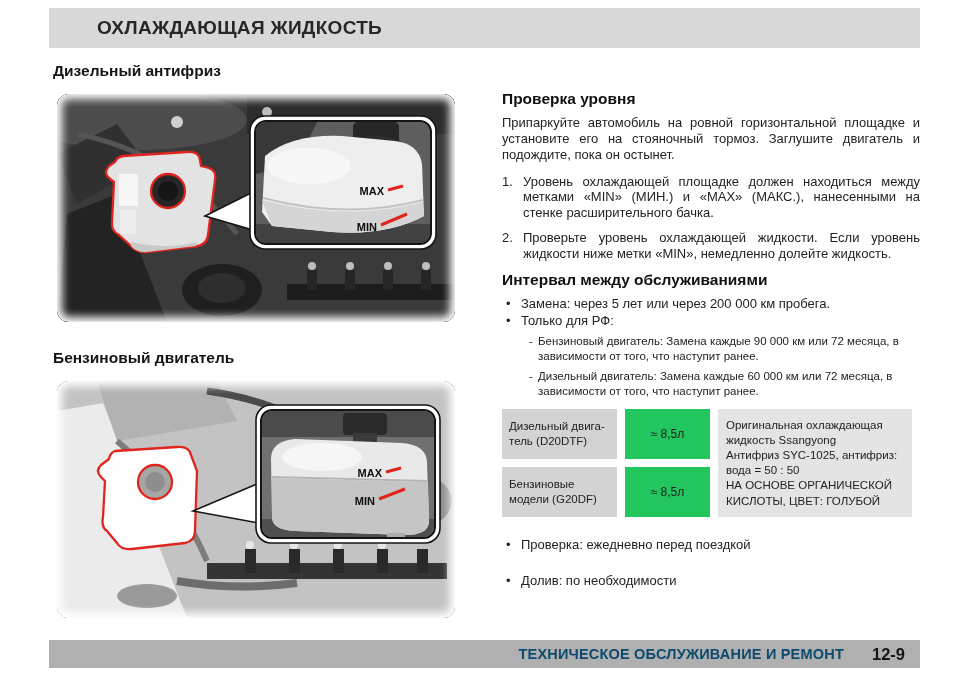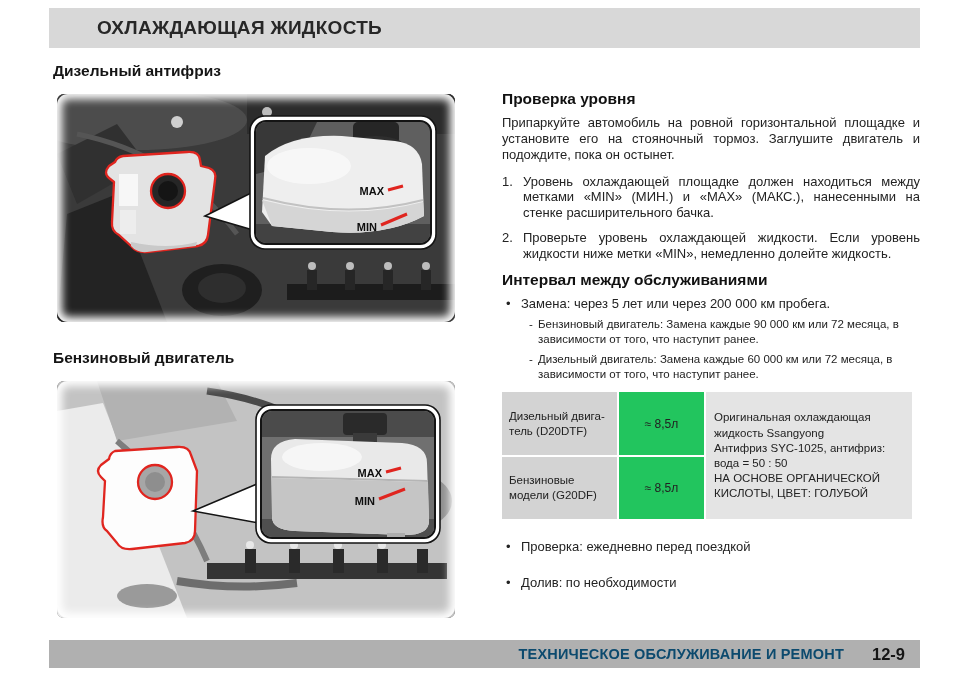--- a/index.html
+++ b/index.html
@@ -24,21 +24,21 @@
   .footer-page { color:#151515; font-weight:bold; font-size:16.5px; margin-left:28px; }
 
   
   .section-h {
     position:absolute; left:53px; font-size:15.5px; font-weight:bold; color:#151515; margin:0;
   }
   #h-diesel { top:62px; }
   #h-petrol { top:349px; }
 
   .photo {
-    position:absolute; left:57px; width:398px; border-radius:7px; overflow:hidden; background:#444;
+    position:absolute; left:57px; width:398px; border-radius:12px; overflow:hidden; background:#444;
   }
   #photo-diesel { top:94px; height:228px; }
   #photo-petrol { top:381px; height:237px; }
   .photo svg { display:block; }
   .photo::after {
     content:""; position:absolute; inset:0; border-radius:11px; pointer-events:none;
     box-shadow: inset 0 0 9px 5px #ffffff;
   }
   svg text.mark-label { font-family:"Liberation Sans", sans-serif; font-weight:bold; font-size:11px; fill:#0d0d0d; }
 
@@ -58,33 +58,33 @@
   }
   .bullet::before { content:"\2022"; position:absolute; left:4px; }
   .subbullet {
     position:relative; margin:5px 0 5px 27px; padding-left:9px;
     font-size:11.5px; line-height:1.32; color:#232323;
   }
   .subbullet::before { content:"-"; position:absolute; left:0; }
 
   .spec-table {
     display:grid; grid-template-columns:115px 85px 1fr; grid-auto-rows:minmax(50px,auto);
-    gap:2px; margin-top:10px; width:410px;
+    gap:8px; margin-top:10px; width:410px;
   }
   .cell { box-sizing:border-box; }
   .c-model {
     background:#d3d3d3; font-size:11.5px; line-height:1.3; padding:6px 7px;
     display:flex; align-items:center; white-space:pre-line;
   }
   .c-cap {
     background:#22c55e; font-size:12px; display:flex; align-items:center; justify-content:center;
   }
   .c-spec {
     background:#e4e4e4; grid-column:3; grid-row:1 / span 2; font-size:11.5px; line-height:1.32;
-    padding:18px 8px; display:flex; align-items:center; white-space:pre-line;
+    padding:4px 8px; display:flex; align-items:center; white-space:pre-line;
   }
   .bottom-bullets { margin-top:17px; }
   .bottom-bullets .bullet { margin:20px 0; }
 </style>
 </head>
 <body>
 
 <div class="header-bar">
   <div class="header-title">ОХЛАЖДАЮЩАЯ ЖИДКОСТЬ</div>
 </div>
@@ -231,20 +231,21 @@
     <span class="step-text">Уровень охлаждающей площадке должен находиться между метками «MIN» (МИН.) и «MAX» (МАКС.), нанесенными на стенке расширительного бачка.</span>
   </div>
   <div class="step">
     <span class="step-num">2.</span>
     <span class="step-text">Проверьте уровень охлаждающей жидкости. Если уровень жидкости ниже метки «MIN», немедленно долейте жидкость.</span>
   </div>
 
   <h3 class="rh interval-heading">Интервал между обслуживаниями</h3>
 
   <div class="bullet">Замена: через 5 лет или через 200 000 км пробега.</div>
+  <div class="bullet">Только для РФ:</div>
 
   <div class="subbullet">Бензиновый двигатель: Замена каждые 90 000 км или 72 месяца, в зависимости от того, что наступит ранее.</div>
   <div class="subbullet">Дизельный двигатель: Замена каждые 60 000 км или 72 месяца, в зависимости от того, что наступит ранее.</div>
 
   <div class="spec-table">
     <div class="cell c-model">Дизельный двига-
 тель (D20DTF)</div>
     <div class="cell c-cap">≈ 8,5л</div>
     <div class="cell c-spec">Оригинальная охлаждающая жидкость Ssangyong
 Антифриз SYC-1025, антифриз: вода = 50 : 50

